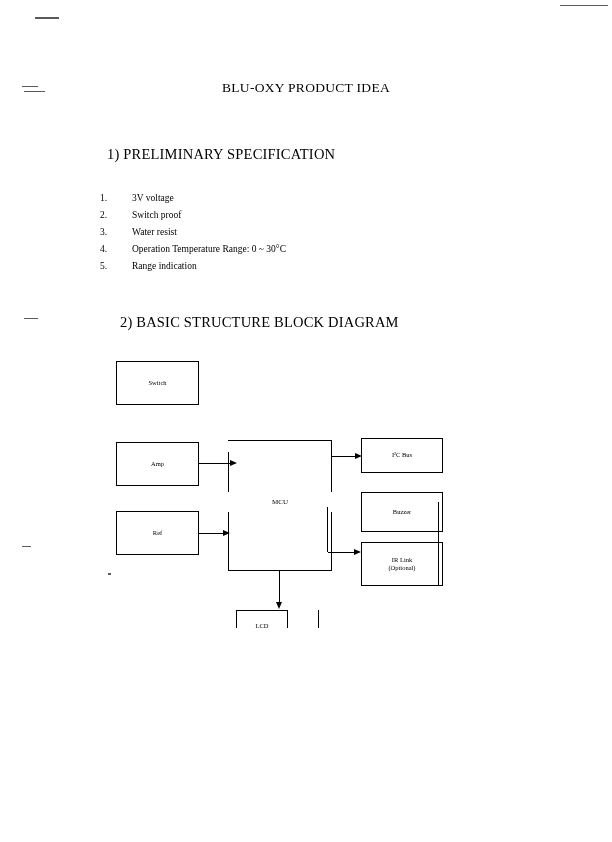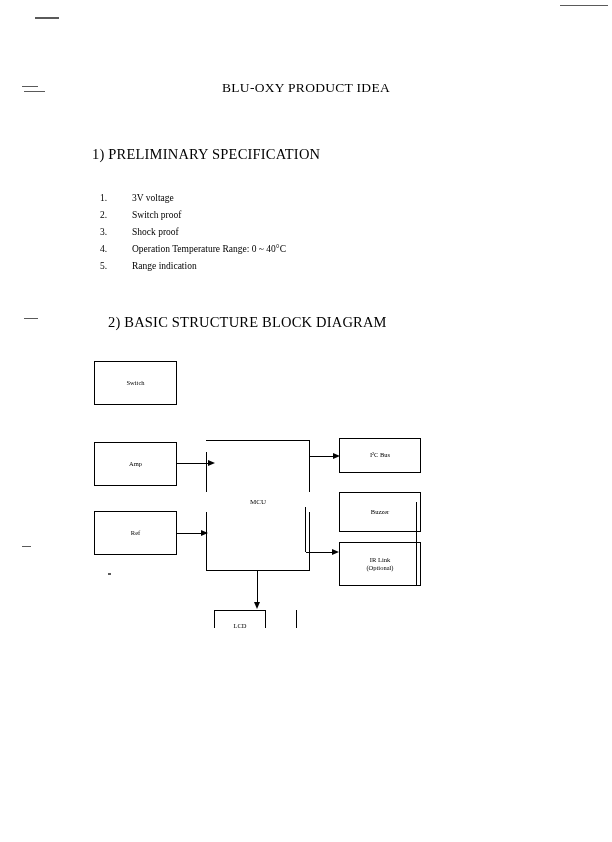--- a/index.html
+++ b/index.html
@@ -31,22 +31,22 @@
     font-size: 13.5px;
     letter-spacing: 0.3px;
     font-family: "Liberation Serif", serif;
   }
   .section-heading {
     position: absolute;
     font-size: 14.5px;
     font-family: "Liberation Serif", serif;
     letter-spacing: 0.2px;
   }
-  #sec1 { top: 146px; left: 92px; }
-  #sec2 { top: 314px; left: 108px; }
+  #sec1 { top: 146px; left: 107px; }
+  #sec2 { top: 314px; left: 120px; }
 
   .spec-list {
     position: absolute;
     top: 190px;
     left: 100px;
     margin: 0;
     padding: 0;
     list-style: none;
     font-size: 9.5px;
     font-family: "Liberation Serif", serif;
@@ -62,21 +62,21 @@
     position: absolute;
     left: 0;
     width: 16px;
     text-align: left;
   }
 
   
   .diagram {
     position: absolute;
     top: 352px;
-    left: 86px;
+    left: 108px;
     width: 400px;
     height: 320px;
   }
   .box {
     position: absolute;
     border: 1px solid #000000;
     background: #ffffff;
     font-size: 6.5px;
     font-family: "Liberation Serif", serif;
     display: flex;
@@ -135,25 +135,25 @@
     <li>
       <span class="num">1.</span>
       <span>3V voltage</span>
     </li>
     <li>
       <span class="num">2.</span>
       <span>Switch proof</span>
     </li>
     <li>
       <span class="num">3.</span>
-      <span>Shock proof</span>
+      <span>Water resist</span>
     </li>
     <li>
       <span class="num">4.</span>
-      <span>Operation Temperature Range: 0 ~ 40°C</span>
+      <span>Operation Temperature Range: 0 ~ 30°C</span>
     </li>
     <li>
       <span class="num">5.</span>
       <span>Range indication</span>
     </li>
   </ul>
 
   <div class="section-heading" id="sec2">2) BASIC STRUCTURE BLOCK DIAGRAM</div>
 
   <div class="diagram">

